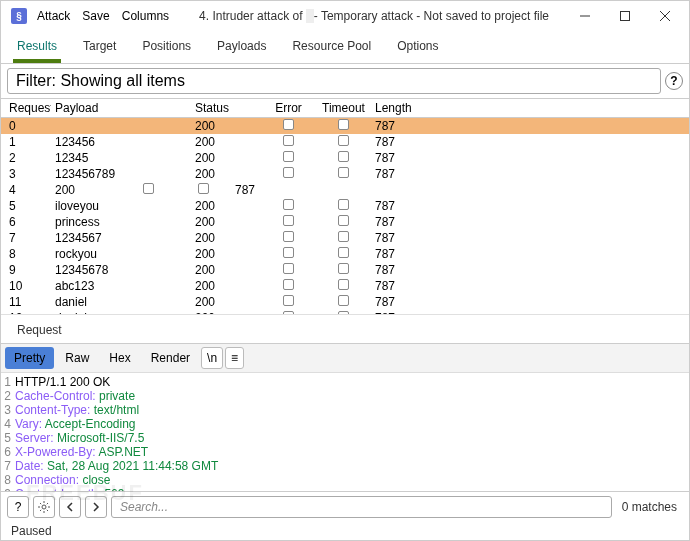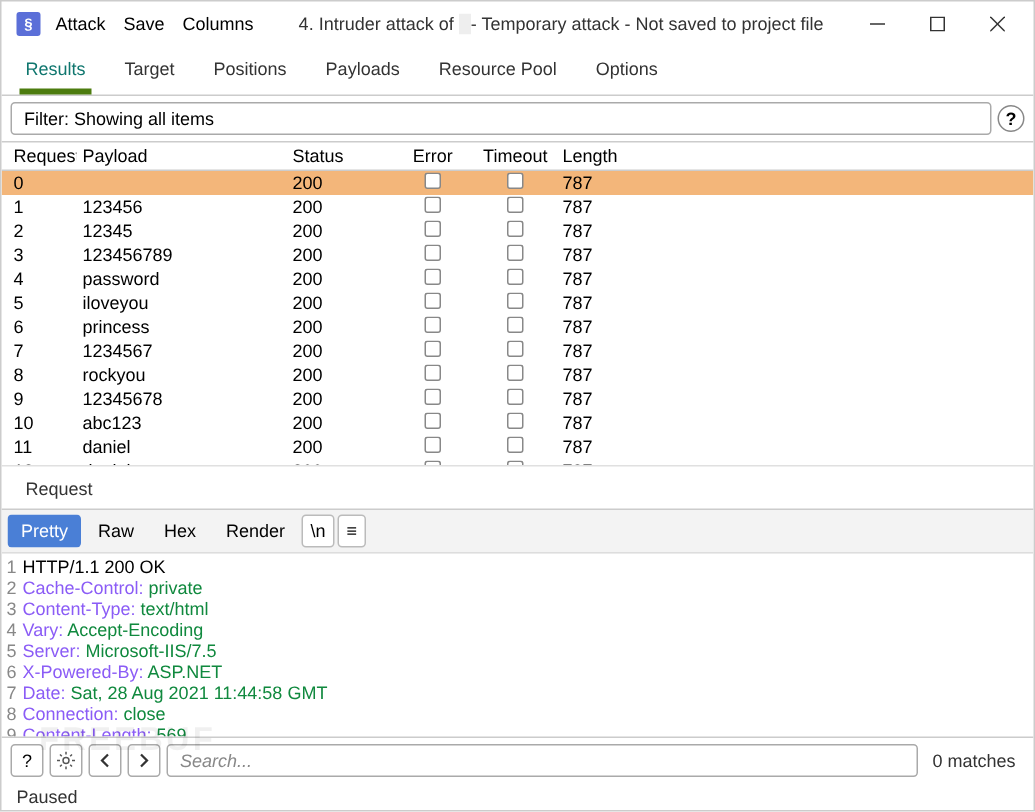--- a/index.html
+++ b/index.html
@@ -10,40 +10,40 @@
 .menu-items span { cursor: default; }
 .title-text { flex: 1; text-align: left; margin-left: 30px; color: #333; white-space: nowrap; overflow: hidden; }
 .title-faded { color: #999; background: #eee; padding: 0 4px; }
 .win-controls { display: flex; gap: 0; }
 .win-btn { width: 40px; height: 30px; display: flex; align-items: center; justify-content: center; cursor: default; }
 .win-btn svg { width: 10px; height: 10px; stroke: #333; }
 .tabs { display: flex; gap: 18px; padding: 4px 12px 0 12px; border-bottom: 1px solid #ccc; }
 .tab { padding: 4px 4px 6px 4px; cursor: default; color: #333; }
 .tab.active { border-bottom: 4px solid #4d7c0f; color: #0f766e; }
 .filter-row { display: flex; align-items: center; padding: 4px 6px; gap: 4px; }
-.filter-box { flex: 1; border: 1px solid #aaa; border-radius: 3px; padding: 3px 8px; font-size: 12px; }
+.filter-box { flex: 1; border: 1px solid #aaa; border-radius: 3px; padding: 3px 8px; font-size: 16px; }
 .help-icon { width: 18px; height: 18px; border: 1px solid #888; border-radius: 50%; display: flex; align-items: center; justify-content: center; font-weight: bold; cursor: default; }
 .table-header, .table-row { display: flex; align-items: center; height: 16px; }
 .table-header { border-top: 1px solid #ccc; border-bottom: 1px solid #ccc; height: 20px; }
 .th, .td { padding: 0 4px; overflow: hidden; white-space: nowrap; }
 .col-req { width: 50px; text-align: left; padding-left: 8px; }
 .col-payload { width: 140px; }
 .col-status { width: 70px; text-align: left; }
 .col-error { width: 55px; text-align: center; }
 .col-timeout { width: 55px; text-align: center; }
 .col-length { width: 55px; text-align: left; }
 .col-comment { flex: 1; text-align: center; }
 .table-body { overflow: hidden; height: 196px; }
 .table-row.selected { background: #f3b67a; }
 .cb { display: inline-block; width: 11px; height: 11px; border: 1px solid #888; border-radius: 2px; background: #fff; }
 .splitter { height: 1px; background: #e0e0e0; }
 .sub-tabs { display: flex; gap: 18px; padding: 4px 12px 0 12px; border-bottom: 1px solid #ccc; }
 .toolbar { display: flex; align-items: center; gap: 2px; padding: 3px 4px; background: #f3f3f3; border-bottom: 1px solid #ddd; }
 .tool-btn { padding: 3px 8px; border: 1px solid transparent; border-radius: 3px; cursor: default; }
-.tool-btn.primary { background: #4a7fd6; color: #ffffff; }
+.tool-btn.primary { background: #4a7fd6; color: #000000; }
 .tool-btn.icon { padding: 3px 5px; border: 1px solid #bbb; background: #fff; border-radius: 3px; }
 .code-area { flex: 1; overflow: hidden; font-family: "Consolas", monospace; font-size: 11px; line-height: 14px; padding: 2px 0; }
 .code-line { display: flex; }
 .line-num { width: 14px; text-align: right; color: #888; padding-right: 4px; user-select: none; }
 .line-content { white-space: pre; }
 .hdr-key { color: #8b5cf6; text-align: right; }
 .hdr-val { color: #10893e; }
 .footer { display: flex; align-items: center; padding: 4px 6px; gap: 4px; border-top: 1px solid #ccc; }
 .foot-btn { width: 22px; height: 22px; border: 1px solid #aaa; border-radius: 3px; display: flex; align-items: center; justify-content: center; background: #fff; cursor: default; }
 .search-box { flex: 1; border: 1px solid #aaa; border-radius: 3px; padding: 3px 8px; color: #888; font-style: italic; }
@@ -141,21 +141,20 @@
       <div class="td col-req">3</div>
       <div class="td col-payload">123456789</div>
       <div class="td col-status">200</div>
       <div class="td col-error"><span class="cb"></span></div>
       <div class="td col-timeout"><span class="cb"></span></div>
       <div class="td col-length">787</div>
       <div class="td col-comment"></div>
     </div>
     <div class="table-row">
       <div class="td col-req">4</div>
-      <div class="td col-payload">password</div>
       <div class="td col-status">200</div>
       <div class="td col-error"><span class="cb"></span></div>
       <div class="td col-timeout"><span class="cb"></span></div>
       <div class="td col-length">787</div>
       <div class="td col-comment"></div>
     </div>
     <div class="table-row">
       <div class="td col-req">5</div>
       <div class="td col-payload">iloveyou</div>
       <div class="td col-status">200</div>

